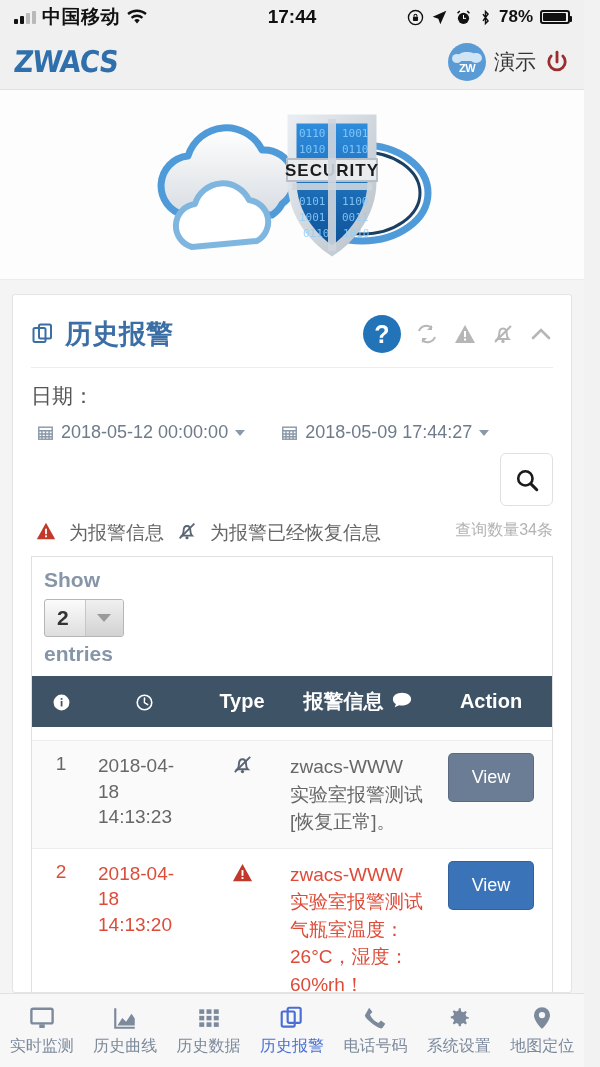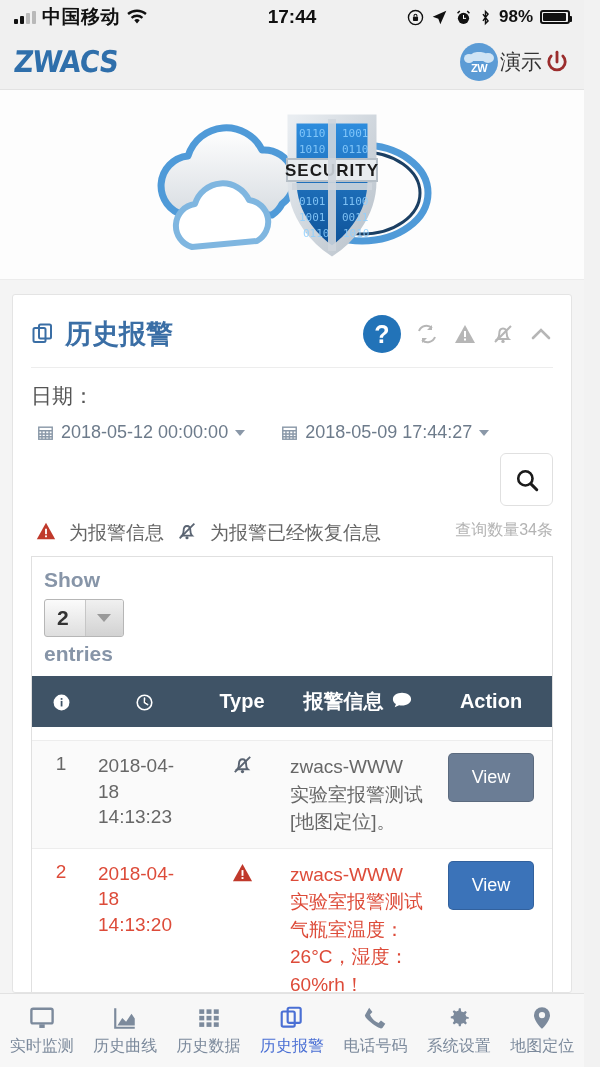--- a/index.html
+++ b/index.html
@@ -30,21 +30,21 @@
 
   
   .appbar {
     height: 56px; flex: 0 0 56px; background: #f0f0f0; display: flex; align-items: center;
     padding: 0 14px; border-bottom: 1px solid #e2e2e2;
   }
   .logo {
     font-size: 30px; font-weight: bold; color: #2f6fab; letter-spacing: -1px;
     font-family: "DejaVu Sans", sans-serif; transform: skewX(-6deg); font-stretch: condensed;
   }
-  .appbar-right { margin-left: auto; display: flex; align-items: center; gap: 2px; }
+  .appbar-right { margin-left: auto; display: flex; align-items: center; gap: 8px; }
   .avatar {
     width: 38px; height: 38px; border-radius: 50%; background: #5b9bd5;
     display: flex; align-items: center; justify-content: center; position: relative;
   }
   .avatar .cloud { position:absolute; top:9px; width:22px; height:9px; background:#cfe4f5; border-radius:9px 9px 0 0;}
   .avatar .cloud::before{content:'';position:absolute;left:-4px;top:2px;width:10px;height:9px;background:#cfe4f5;border-radius:50%;}
   .avatar .cloud::after{content:'';position:absolute;right:-4px;top:1px;width:12px;height:10px;background:#cfe4f5;border-radius:50%;}
   .avatar .zw { position:relative; font-size:11px; font-weight:bold; color:#fff; top:6px; letter-spacing:-.5px;}
   .username { font-size: 21px; color: #333; }
   .power { width: 26px; height: 26px; color: #9b2d2d; }
@@ -156,21 +156,21 @@
       </svg>
       <svg viewBox="0 0 20 20" width="17" height="17">
         <circle cx="10" cy="11" r="6.6" fill="#111"></circle>
         <rect x="9.4" y="7" width="1.2" height="4.4" fill="#fff"></rect>
         <rect x="9.4" y="10.4" width="3.6" height="1.2" fill="#fff"></rect>
         <path d="M3 5l2.6-2.6M17 5l-2.6-2.6" stroke="#111" stroke-width="1.8" fill="none"></path>
       </svg>
       <svg viewBox="0 0 14 20" width="13" height="17">
         <path fill="none" stroke="#111" stroke-width="1.7" d="M4 6l6 8-3 3V3l3 3-6 8"></path>
       </svg>
-      <span>98%</span>
+      <span>78%</span>
       <span class="batt">
           <i></i>
         </span>
     </div>
   </div>
 
   <div class="appbar">
     <div class="logo">ZWACS</div>
     <div class="appbar-right">
       <div class="avatar">
@@ -358,21 +358,21 @@
                 <div>2018-04-18</div>
                 <div>14:13:23</div>
               </td>
               <td class="c-type">
                 <svg class="state-ic" viewBox="0 0 24 24">
                   <path fill="none" stroke="#5a6472" stroke-width="2" d="M6.5 17h11c-1.6-1.4-1.8-3-1.8-5.4 0-2.9-1.3-5.1-3.7-5.1S8.3 8.7 8.3 11.6c0 2.4-.2 4-1.8 5.4z"></path>
                   <circle cx="12" cy="19.4" r="1.7" fill="#5a6472"></circle>
                   <path stroke="#5a6472" stroke-width="2" d="M4 20L20 4"></path>
                 </svg>
               </td>
-              <td class="c-msg">zwacs-WWW 实验室报警测试 [地图定位]。</td>
+              <td class="c-msg">zwacs-WWW 实验室报警测试 [恢复正常]。</td>
               <td class="c-act">
                 <span class="btn-view gray">View</span>
               </td>
             </tr>
 
             <tr class="alarm">
               <td class="c-id">2</td>
               <td class="c-time">
                 <div>2018-04-18</div>
                 <div>14:13:20</div>

